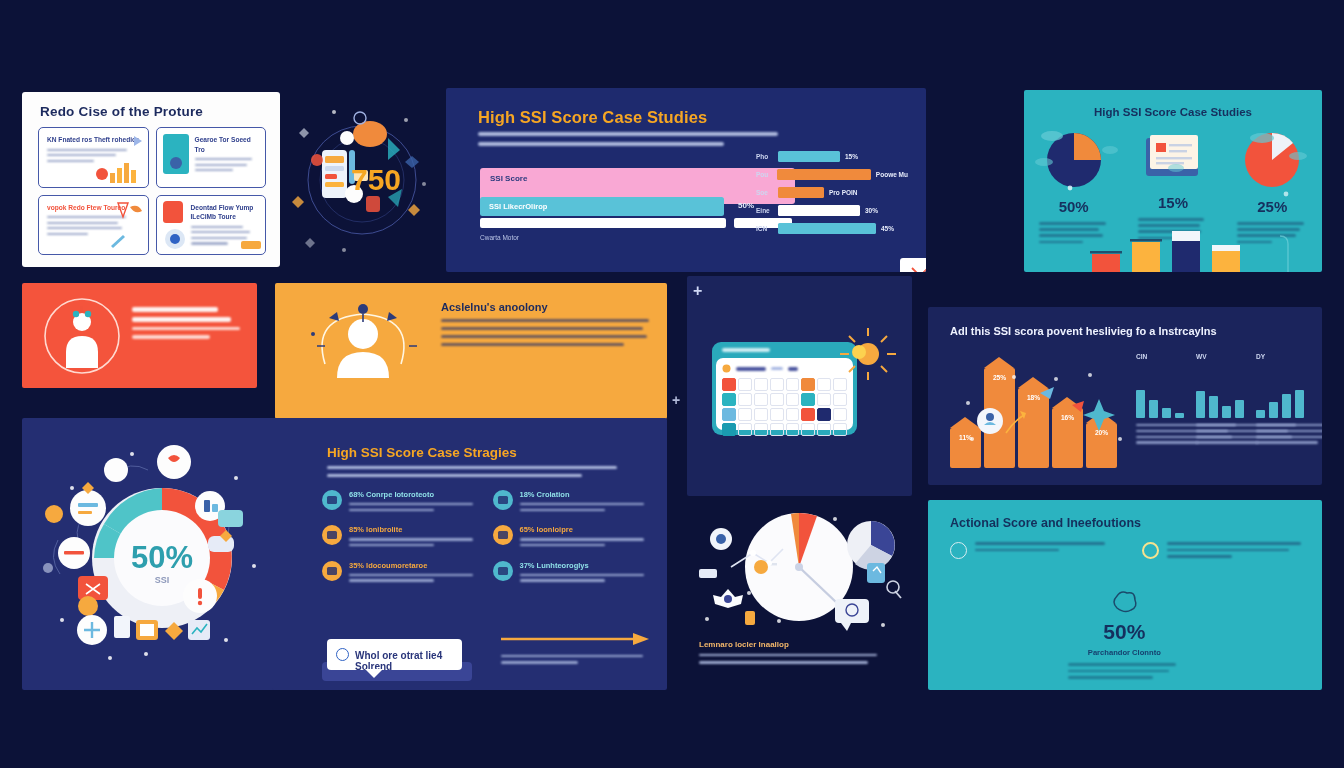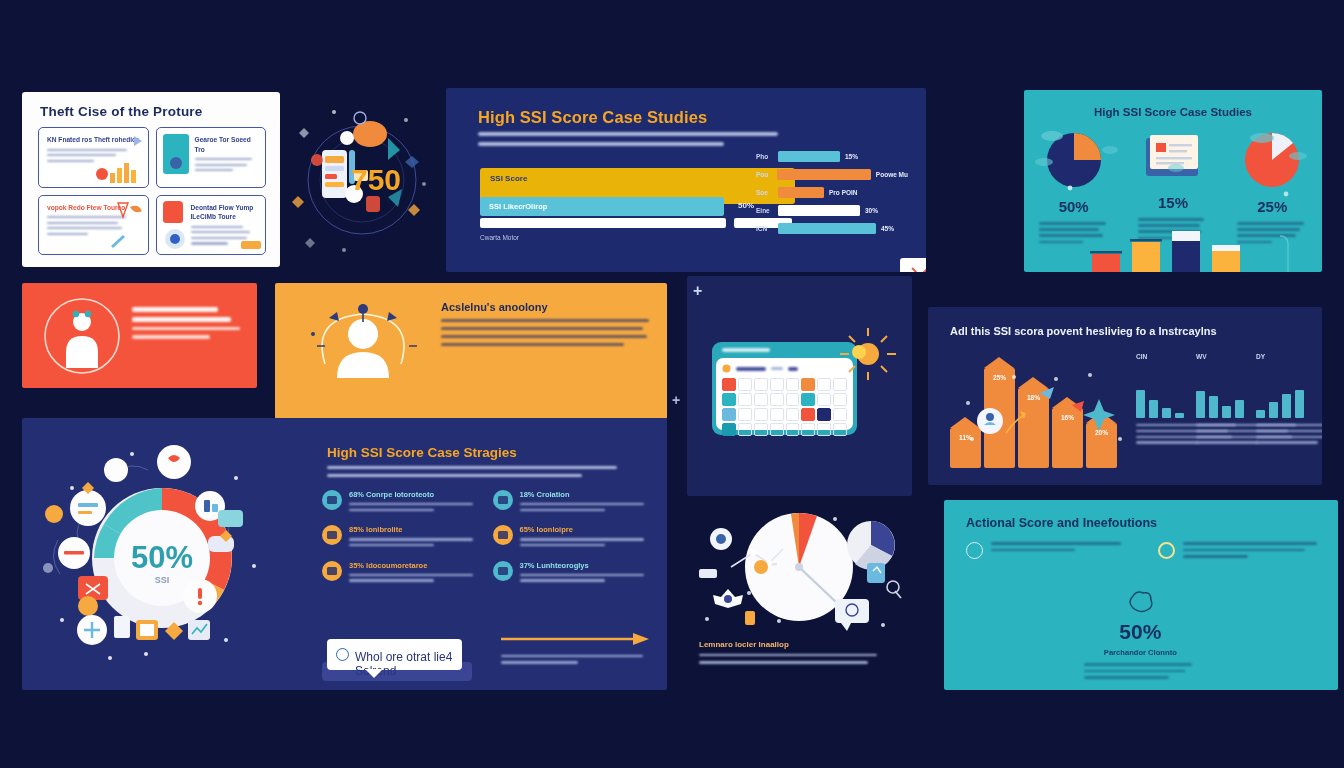--- a/index.html
+++ b/index.html
@@ -29,21 +29,21 @@
 
   
   #p2 { left:288px; top:92px; width:148px; height:175px; background:transparent; }
 
   
   #p3 { left:446px; top:88px; width:480px; height:184px; background:#1e2a6e; border-radius:2px; }
   #p3 h1 { position:absolute; left:32px; top:20px; font-size:16.5px; font-weight:700;
            color:#f6a623; letter-spacing:.1px; white-space:nowrap; }
   #p3 .sub { position:absolute; left:32px; top:44px; width:300px; }
   #p3 .sub .bt { height:4px; background:#b9c4e6; margin-bottom:6px; }
-  #p3 .inputbar { position:absolute; left:34px; top:80px; width:315px; height:36px; background:#eab308; border-radius:3px; }
+  #p3 .inputbar { position:absolute; left:34px; top:80px; width:315px; height:36px; background:#f9a8d4; border-radius:3px; }
   #p3 .inputbar span { position:absolute; left:10px; top:6px; font-size:8px; font-weight:700; color:#2a3a7e; filter:blur(.7px); }
   #p3 .row2 { position:absolute; left:34px; top:109px; width:315px; height:24px; }
   #p3 .row2 .fill { position:absolute; left:0; top:0; width:244px; height:19px; background:#59c2d8; border-radius:2.5px; }
   #p3 .row2 .fill span { position:absolute; left:9px; top:5px; font-size:7.5px; font-weight:700; color:#fff; filter:blur(.7px); }
   #p3 .row2 .pct { position:absolute; left:258px; top:4px; font-size:8px; font-weight:700; color:#e7ecfb; filter:blur(.7px); }
   #p3 .row3 { position:absolute; left:34px; top:130px; width:246px; height:10px; background:#fff; border-radius:2px; }
   #p3 .row3b { position:absolute; left:288px; top:130px; width:58px; height:10px; background:#fff; border-radius:2px; }
   #p3 .cap { position:absolute; left:34px; top:146px; font-size:6.5px; color:#b9c4e6; filter:blur(.7px); }
   #p3 .minibars { position:absolute; right:18px; top:62px; width:152px; }
   #p3 .mb { display:flex; align-items:center; height:12px; margin-bottom:6px; }
@@ -97,21 +97,21 @@
               display:grid; grid-template-columns:1fr 1fr; gap:11px 14px; }
   #p9 .item { display:flex; gap:7px; }
   #p9 .ic { width:20px; height:20px; border-radius:50%; flex:none; position:relative; }
   #p9 .it { flex:1; }
   #p9 .it .hh { font-size:7.5px; font-weight:700; margin-bottom:4px; filter:blur(.6px); }
   #p9 .it .bt { height:2.3px; background:#9fadd6; margin-bottom:3.4px; }
   #p9 .bubble { position:absolute; left:55px; bottom:20px; width:135px; height:31px;
                 background:#fff; border-radius:4px; }
   #p9 .bubble .ring { position:absolute; left:9px; top:9px; width:13px; height:13px;
                       border:1.6px solid #2f62c4; border-radius:50%; }
-  #p9 .bubble .lbl { position:absolute; left:28px; top:11px; font-size:12px; font-weight:400;
+  #p9 .bubble .lbl { position:absolute; left:28px; top:11px; font-size:10px; font-weight:700;
                      color:#29357a; filter:blur(.7px); }
   #p9 .bubble .tail { position:absolute; left:38px; bottom:-8px; width:0; height:0;
                       border-left:9px solid transparent; border-right:9px solid transparent;
                       border-top:9px solid #fff; }
   #p9 .shadowbar { position:absolute; left:50px; bottom:9px; width:150px; height:19px;
                    background:#3a4596; border-radius:4px; }
   #p9 .arrowbox { position:absolute; right:18px; bottom:22px; width:148px; }
   #p9 .arrowbox .tx .bt { height:2.6px; background:#9fadd6; margin-bottom:4px; }
 
   
@@ -131,41 +131,41 @@
   #p11 .bb .v { position:absolute; left:0; top:6px; width:100%; text-align:center;
                 font-size:6.6px; font-weight:700; color:#fff; filter:blur(.6px); }
   #p11 .mini { position:absolute; top:46px; width:104px; }
   #p11 .mini .mh { font-size:6.6px; font-weight:700; color:#cdd6f0; margin-bottom:4px; filter:blur(.7px);}
   #p11 .mini .chart { height:54px; display:flex; align-items:flex-end; gap:4px; }
   #p11 .mini .chart i { display:block; width:9px; background:#4fb8cd; border-radius:1px; }
   #p11 .mini .tx { margin-top:6px; }
   #p11 .mini .tx .bt { height:2.2px; background:#93a1cd; margin-bottom:3.6px; }
 
   
-  #p12 { left:928px; top:500px; width:394px; height:190px; background:#2bb3c0; border-radius:2px;margin-left:16px; }
+  #p12 { left:928px; top:500px; width:394px; height:190px; background:#2bb3c0; border-radius:2px; }
   #p12 h2 { position:absolute; left:22px; top:16px; font-size:12.5px; font-weight:700; color:#14305c; }
   #p12 .topitem { position:absolute; top:42px; display:flex; gap:8px; width:160px; }
   #p12 .topitem .ring { width:17px; height:17px; border-radius:50%; flex:none; }
   #p12 .topitem .tx { flex:1; }
   #p12 .topitem .tx .bt { height:2.6px; background:#1b3f6b; opacity:.55; margin-bottom:4px; }
   #p12 .stat { position:absolute; top:88px; width:33%; text-align:center; }
   #p12 .stat .num { font-size:21px; font-weight:700; color:#15305e; filter:blur(.55px); }
   #p12 .stat .hh { font-size:7.6px; font-weight:700; color:#16406e; margin-top:4px; filter:blur(.7px); }
   #p12 .stat .tx { margin:6px auto 0; width:112px; }
   #p12 .stat .tx .bt { height:2.5px; background:#134a6c; opacity:.5; margin-bottom:4px; }
 
   .sparkle { position:absolute; color:#cfd8f5; font-weight:700; }
 </style>
 </head>
 <body>
 
 <div class="stage">
 
   <div class="panel" id="p1">
-    <div class="hd ttl-blur">Theft Cise of the Proture</div>
+    <div class="hd ttl-blur">Redo Cise of the Proture</div>
     <div class="cards">
 
       <div class="card">
         <div class="ch soft" style="color:#2f3f8c">KN Fnated ros Theft rohedior</div>
         <div class="cb">
           <span class="bt" style="width:86%"></span>
             <span class="bt" style="width:74%"></span>
             <span class="bt" style="width:50%"></span>
         </div>
         <svg width="34" height="22" style="position:absolute;right:4px;bottom:4px">

